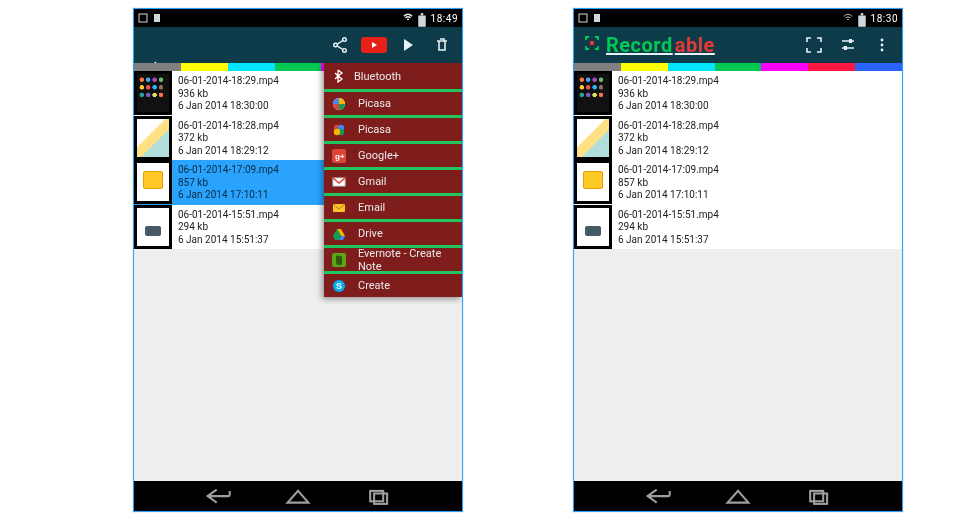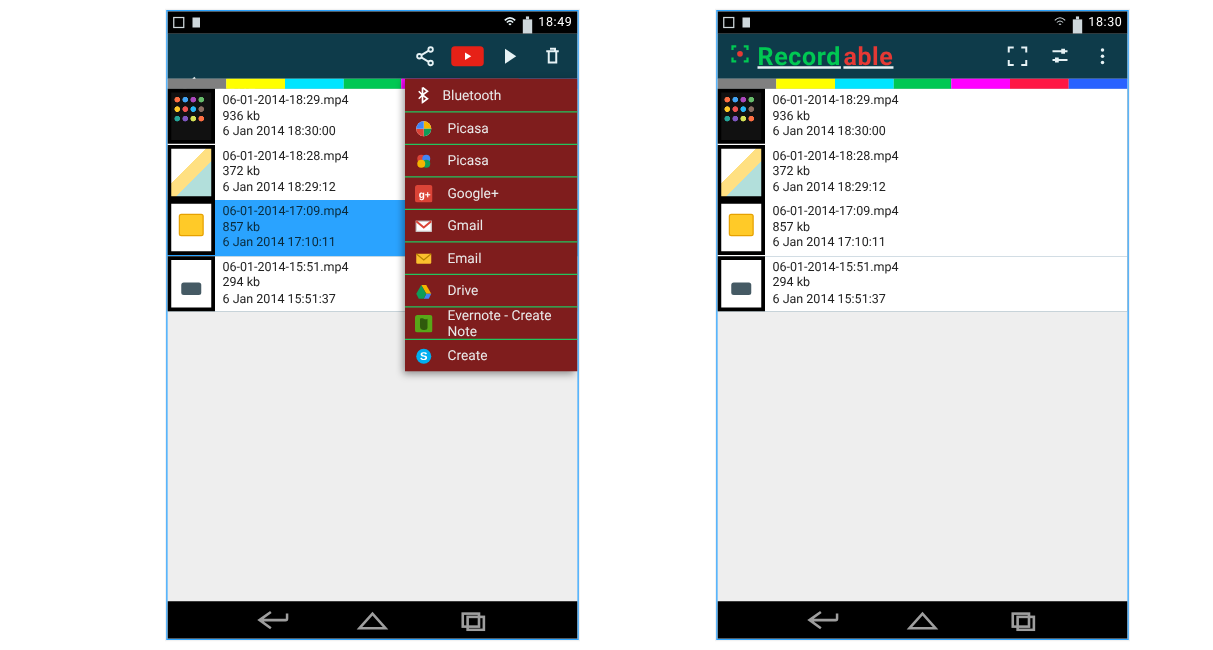--- a/index.html
+++ b/index.html
@@ -54,21 +54,21 @@
   
   .brand { display:flex; align-items:center; gap:2px; font-weight: 700; font-size: 20px; letter-spacing:.5px;text-decoration:underline; }
   .brand .b1 { color:#00c853; }
   .brand .b2 { color:#e53935; }
 
   
   .colorstrip { height: 8px; display: flex; }
   .colorstrip span { flex: 1; }
 
   
-  .list { background: #0c4a6e; }
+  .list { background: #a21caf; }
   .row {
     display: flex; align-items: center;
     background: #fff;
     min-height: 44px;
     font-size: 10px; color: #222;
   }
   .row + .row { }
   .row.sel { background: #2aa3ff; color: #0a2a3a; }
   .thumb {
     width: 38px; height: 44px; margin-right: 6px;
@@ -121,21 +121,21 @@
     top: 54px; 
     right: 0;
     width: 138px;
     background: #7f1d1d;
     color: #eaeaea;
     box-shadow: -2px 2px 6px rgba(0,0,0,.4);
     font-size: 11px;
     z-index: 10;
   }
   .menu .mi { display:flex; align-items:center; gap:8px; height:26px; padding:0 8px; }
-  .menu .mi + .mi { border-top: 1px solid #22c55e; gap: 12px; }
+  .menu .mi + .mi { border-top: 3px solid #22c55e; gap: 12px; }
   .mi-icon { width:14px; height:14px; flex:none; border-radius:3px; display:flex; align-items:center; justify-content:center; }
 
   
   .navbar {
     position: absolute; left:0; right:0; bottom:0;
     height: 30px; background:#000;
     display:flex; align-items:center; justify-content:center; gap:54px;
   }
   .nav-btn { width:26px; height:18px; display:flex; align-items:center; justify-content:center; }
 

